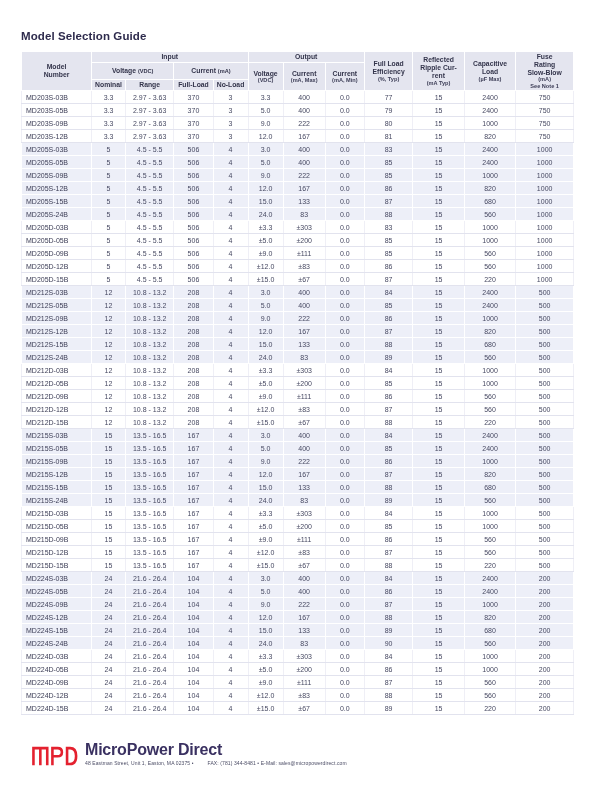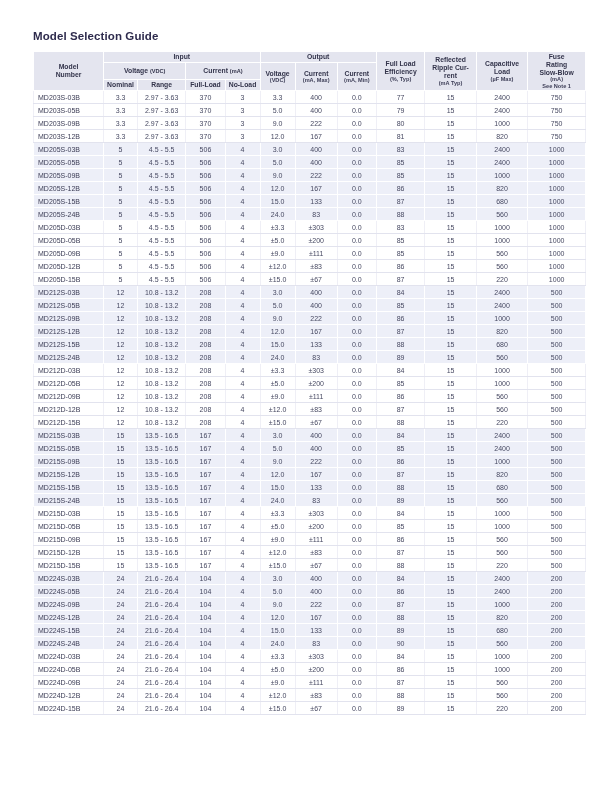--- a/index.html
+++ b/index.html
@@ -1,20 +1,20 @@
 <!DOCTYPE html>
 <html><head>
 <meta charset="utf-8">
 <style>
   html,body { margin:0; padding:0; }
   body {
     width:612px; height:792px; overflow:hidden; background:#ffffff;
     font-family:"Liberation Sans", sans-serif; color:#44455c; position:relative;
   }
-  .page { padding:30px 26px 0 33px; }
+  .page { padding:30px 26px 0 21px; }
 
   .topbar { display:flex; justify-content:space-between; align-items:flex-end; margin-bottom:9px; }
   .title { font-size:11.5px; font-weight:bold; color:#2e2b4d; letter-spacing:.1px; }
   .site  { font-size:15px; font-weight:bold; color:#393060; letter-spacing:-.2px; cursor:pointer; }
 
   table.models { width:553px; border-collapse:collapse; table-layout:fixed; }
   table.models th {
     background:#e4e5ef; border:1px solid #ffffff; color:#33344b;
     font-size:6.8px; font-weight:bold; text-align:center; vertical-align:middle;
     padding:1px 1px; line-height:1.2;
@@ -789,14 +789,29 @@
           <td>±67</td>
           <td>0.0</td>
           <td>89</td>
           <td>15</td>
           <td>220</td>
           <td>200</td>
         </tr>
       </tbody>
   </table>
 
+  <div class="footer">
+    <svg class="logo" viewBox="0 0 116 50" aria-hidden="true">
+      <g fill="none" stroke="#e4212f" stroke-width="6" stroke-linecap="square" stroke-linejoin="miter">
+        <path d="M8 46 V9 H24 V46 M24 9 H40 V46"></path>
+        <path d="M52 46 V9 H64 Q74 9 74 18.5 Q74 28 64 28 H52"></path>
+        <path d="M86 46 V9 H93 Q107 9 107 27.5 Q107 46 93 46 Z"></path>
+      </g>
+    </svg>
+    <div>
+      <div class="company">MicroPower Direct</div>
+      <div class="address">
+        <span>48 Eastman Street, Unit 1, Easton, MA 02375 •</span><span>FAX: (781) 344-8481 • E-Mail: sales@micropowerdirect.com</span>
+      </div>
+    </div>
+  </div>
 
 </div>
 
 </body></html>

